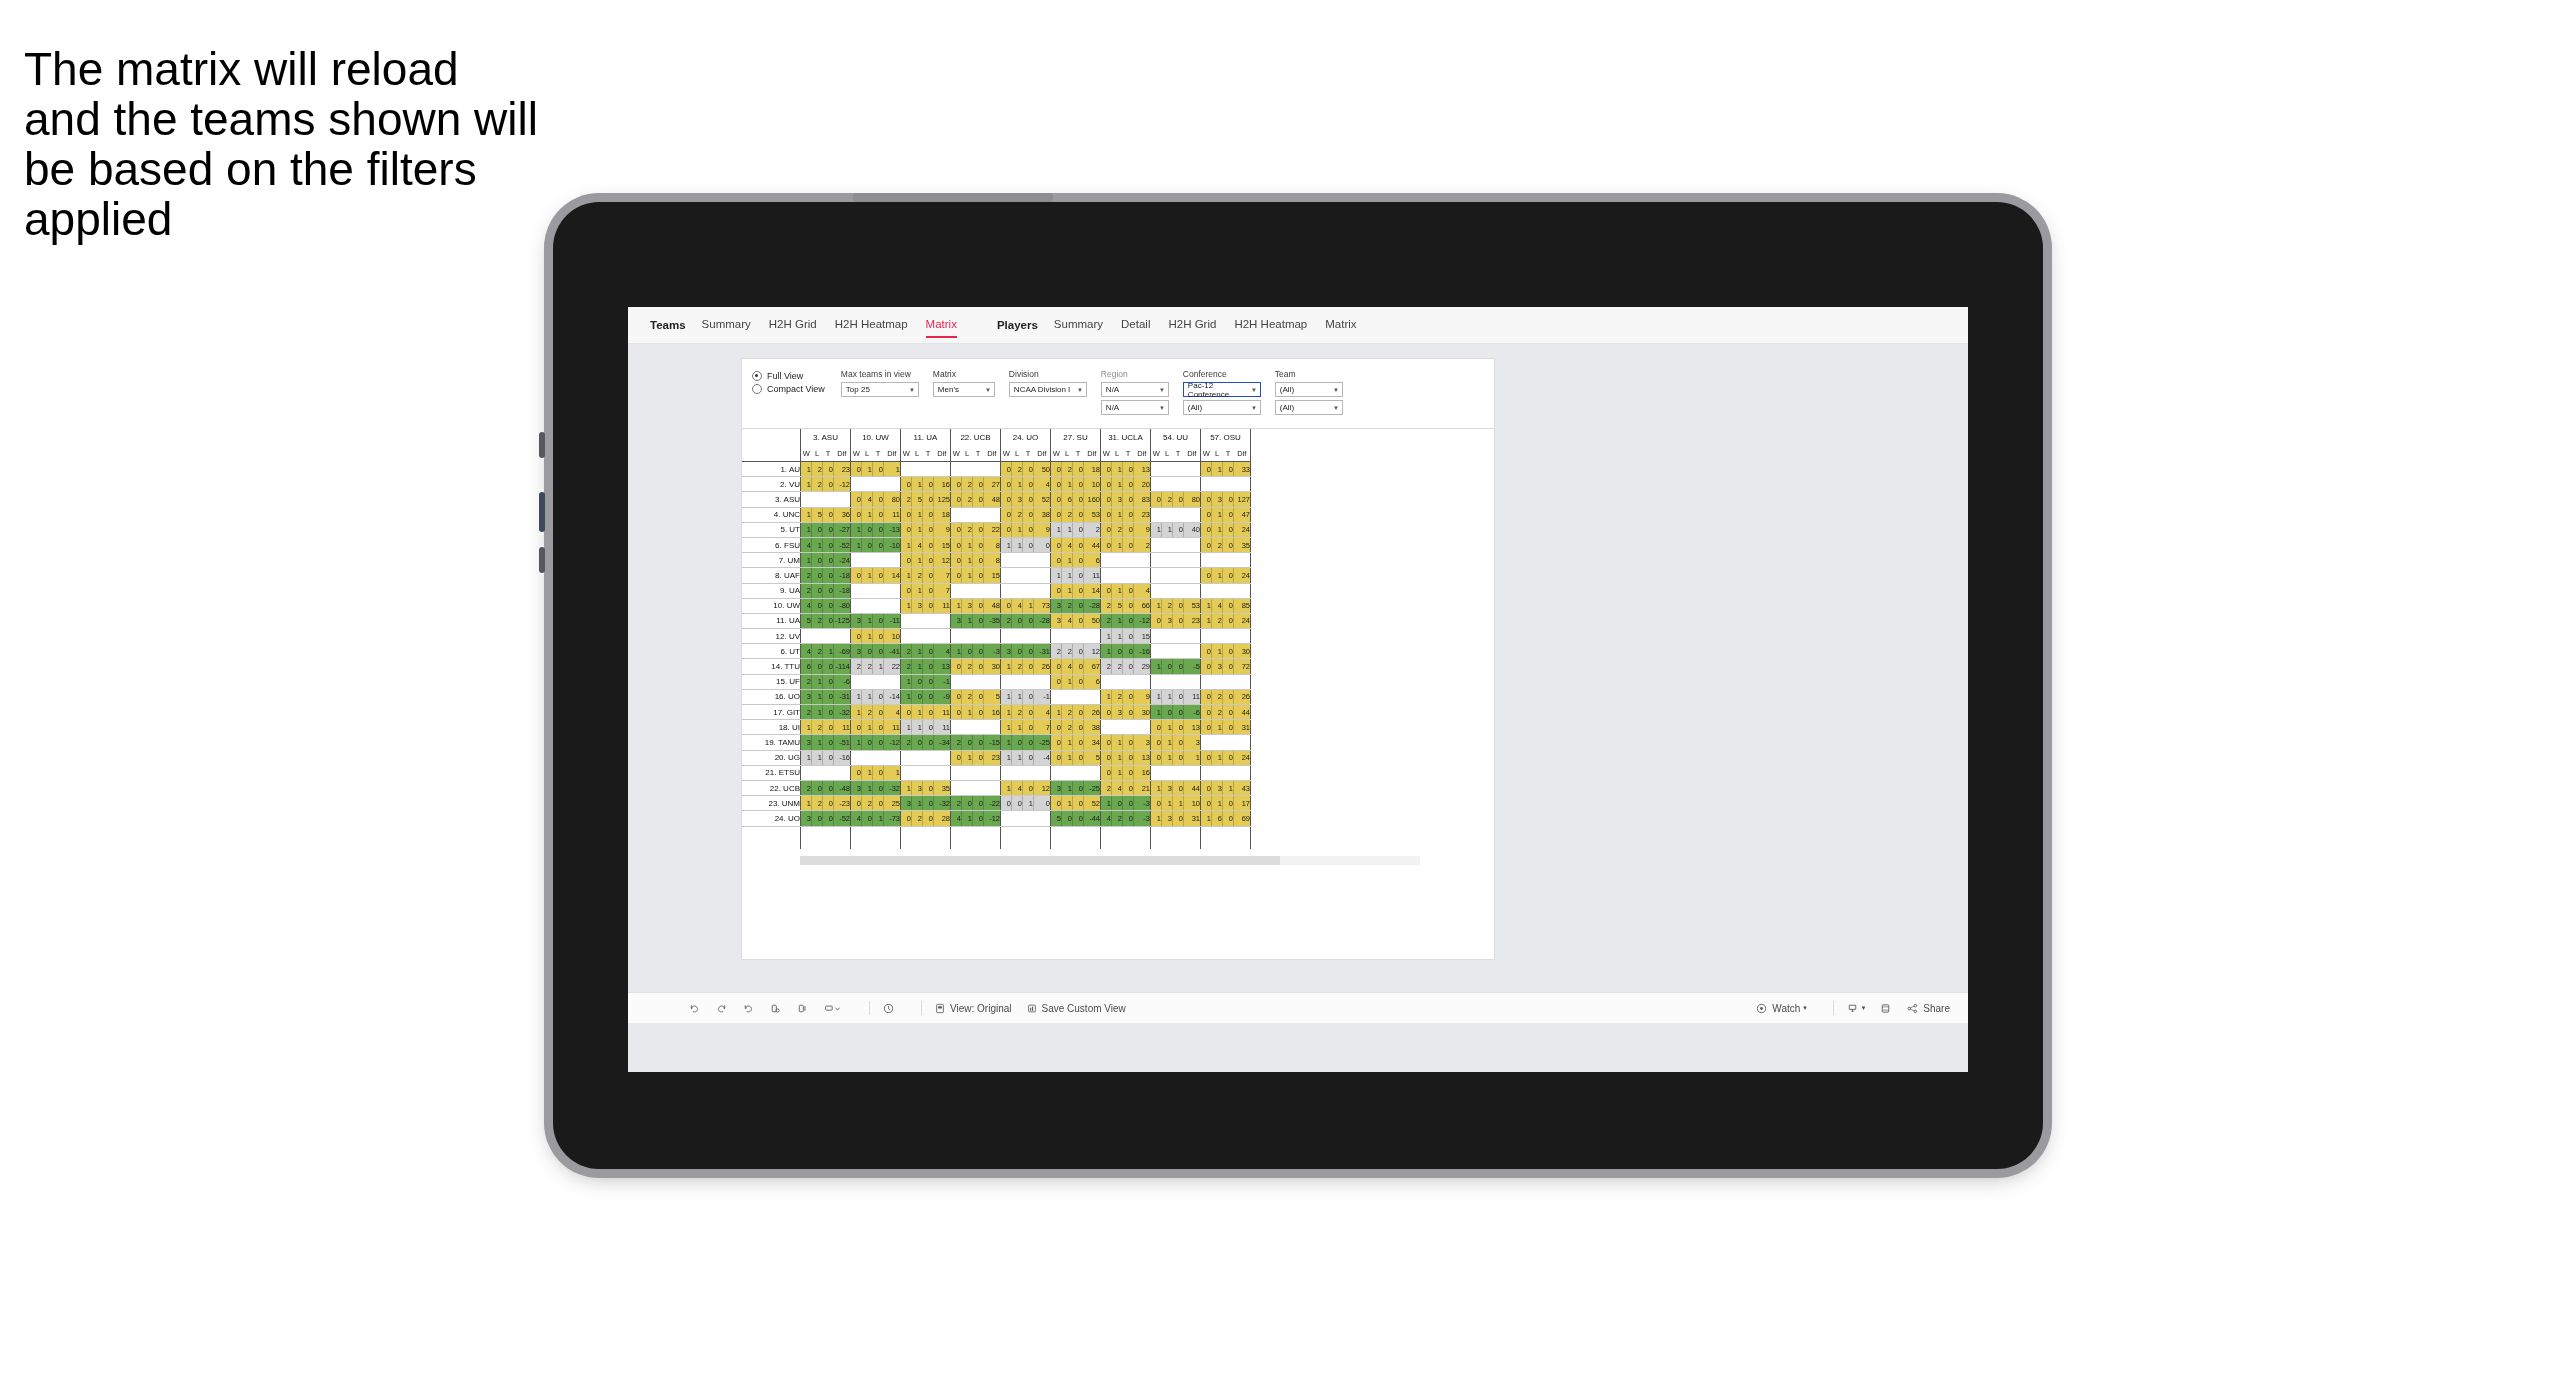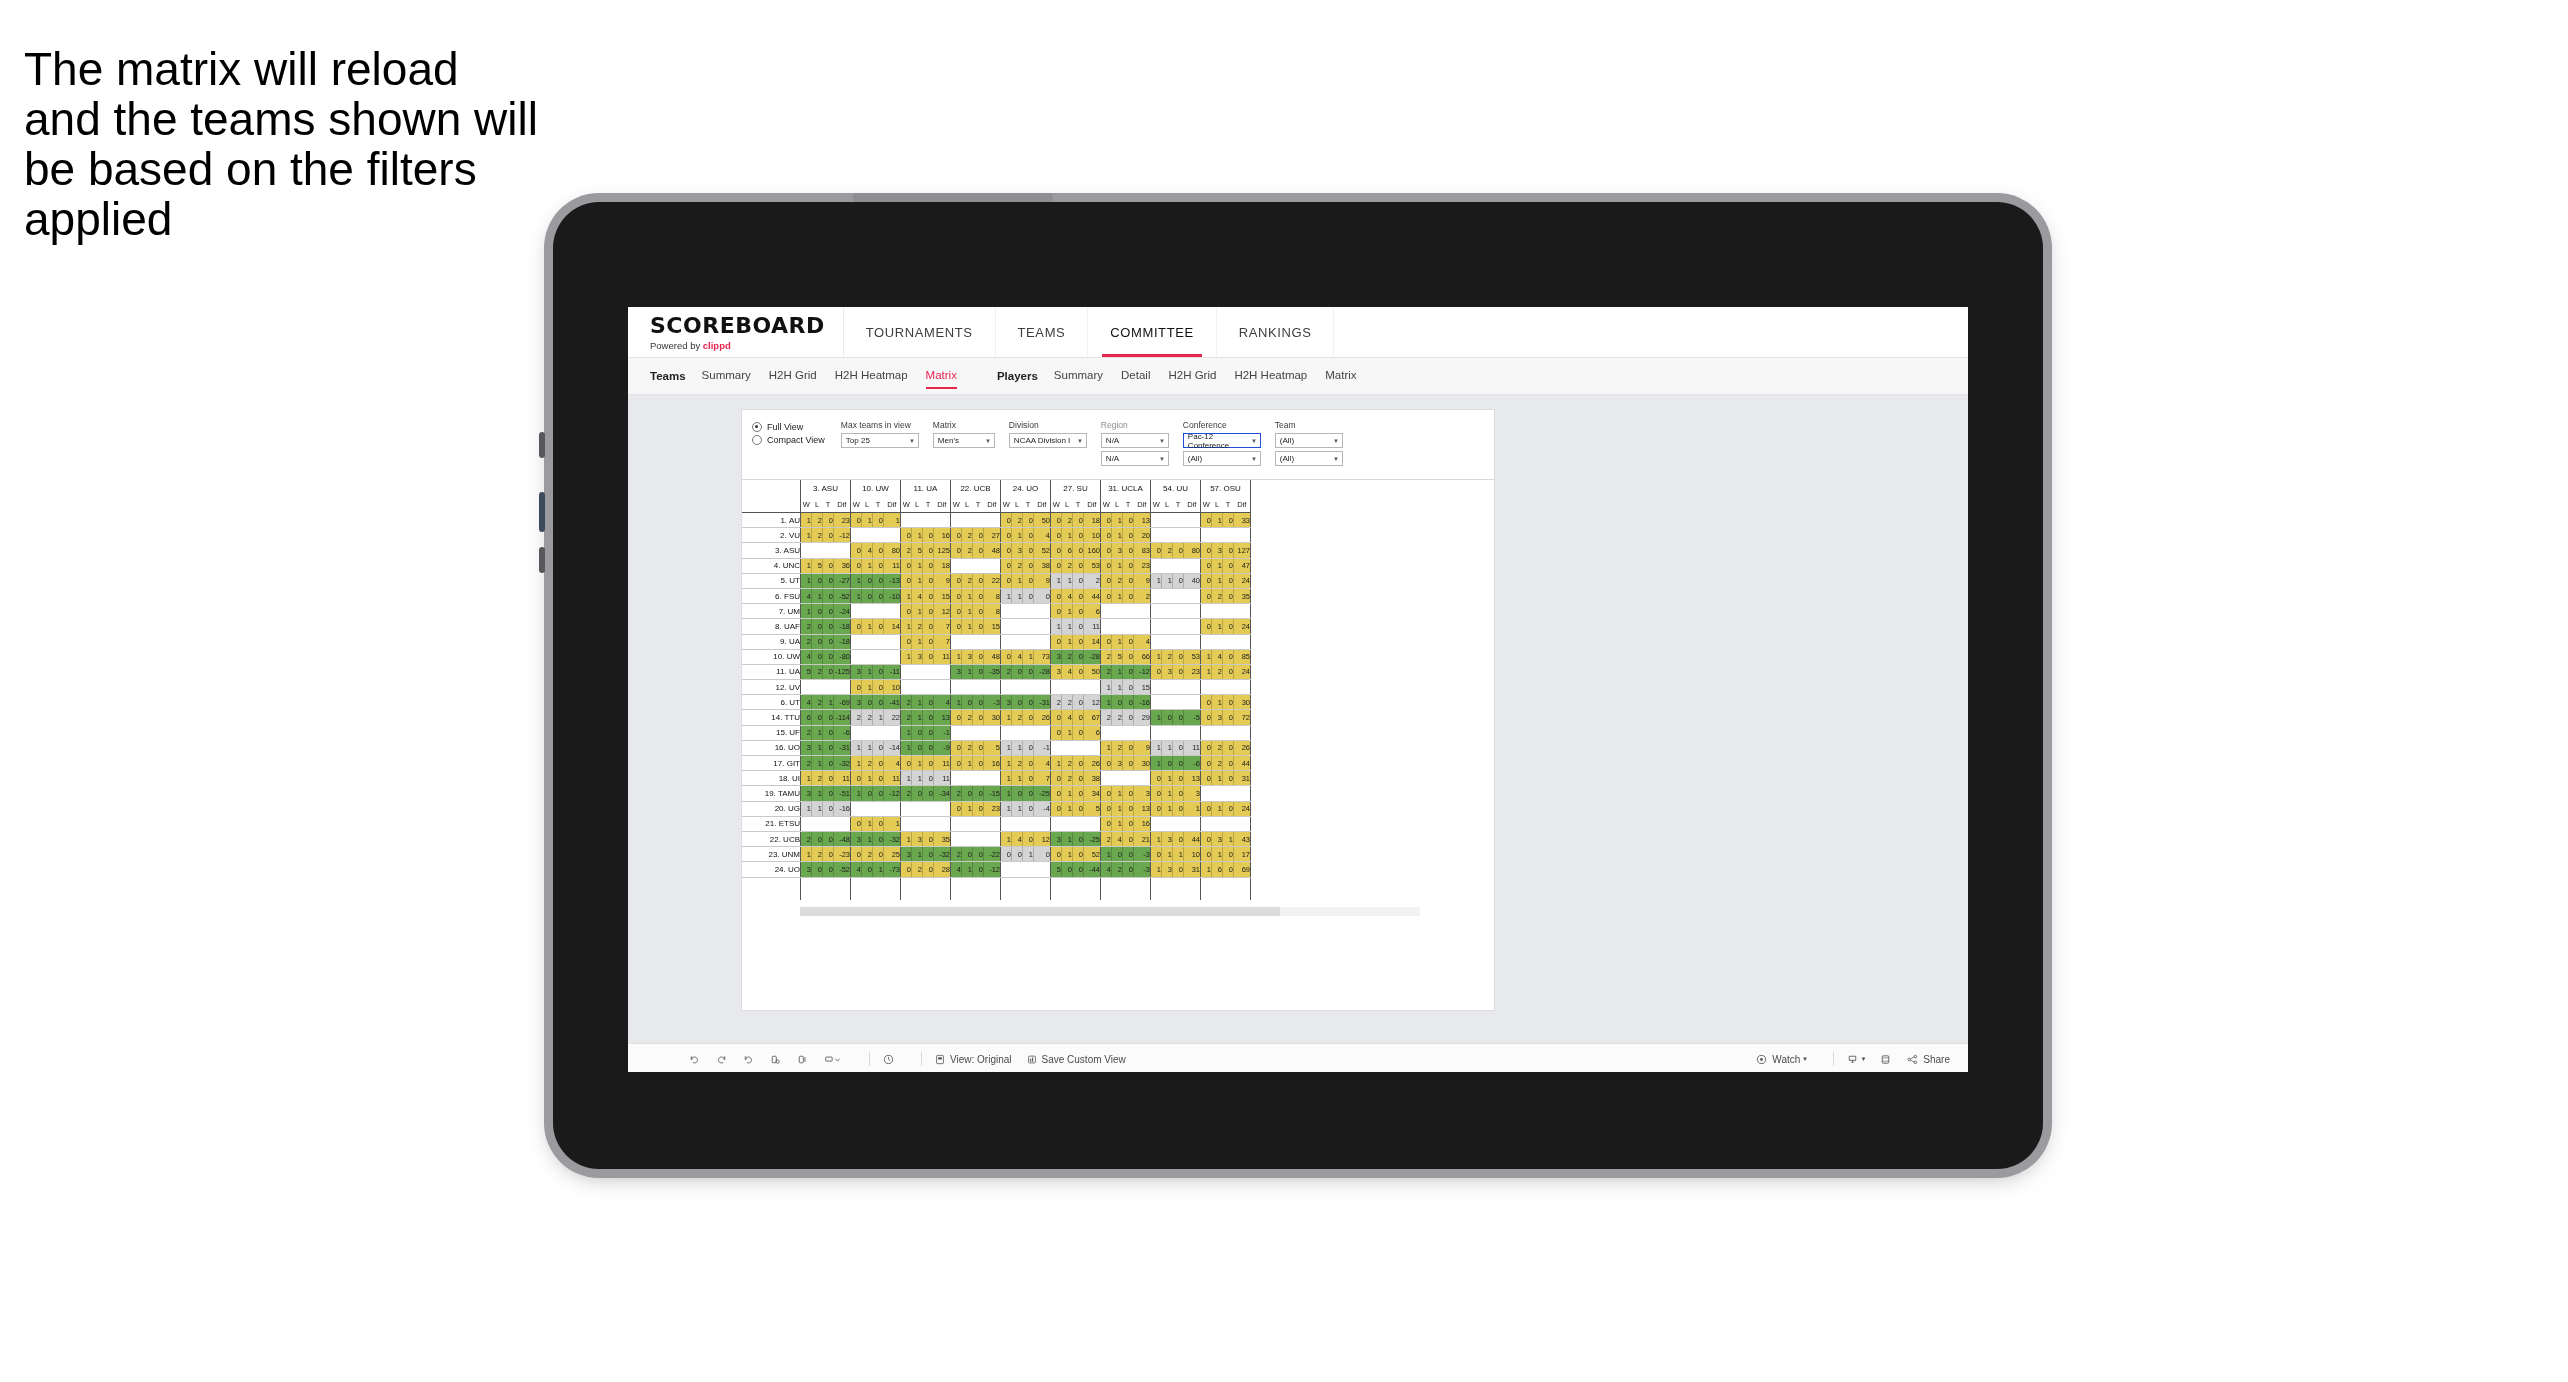--- a/index.html
+++ b/index.html
@@ -180,40 +180,20 @@
   <line x1="35" y1="-95" x2="420" y2="95" stroke="#ea3a6b" stroke-width="13" marker-end="url(#ah)"></line>
 </svg>
 
 <div id="tablet">
   <div id="btn1"></div>
   <div id="btn2"></div>
   <div id="btn3"></div>
 
   <div id="screen">
 
-    <div class="app-header">
-      <div class="brand">
-        <div class="brand-title">SCOREBOARD</div>
-        <div class="brand-sub"><span>Powered by </span><b>clippd</b></div>
-      </div>
-      <div class="nav" id="main-nav">
-          <div class="nav-item">
-            <span>TOURNAMENTS</span>
-          </div>
-          <div class="nav-item">
-            <span>TEAMS</span>
-          </div>
-          <div class="nav-item active">
-            <span>COMMITTEE</span>
-          </div>
-          <div class="nav-item">
-            <span>RANKINGS</span>
-          </div>
-        </div>
-    </div>
 
     <div class="subnav">
       <div class="sub-group">
         <div class="sub-title">Teams</div>
         <div id="teams-items" style="display:flex;align-items:center;">
             <div class="sub-item">Summary</div>
             <div class="sub-item">H2H Grid</div>
             <div class="sub-item">H2H Heatmap</div>
             <div class="sub-item active">Matrix</div>
           </div>

